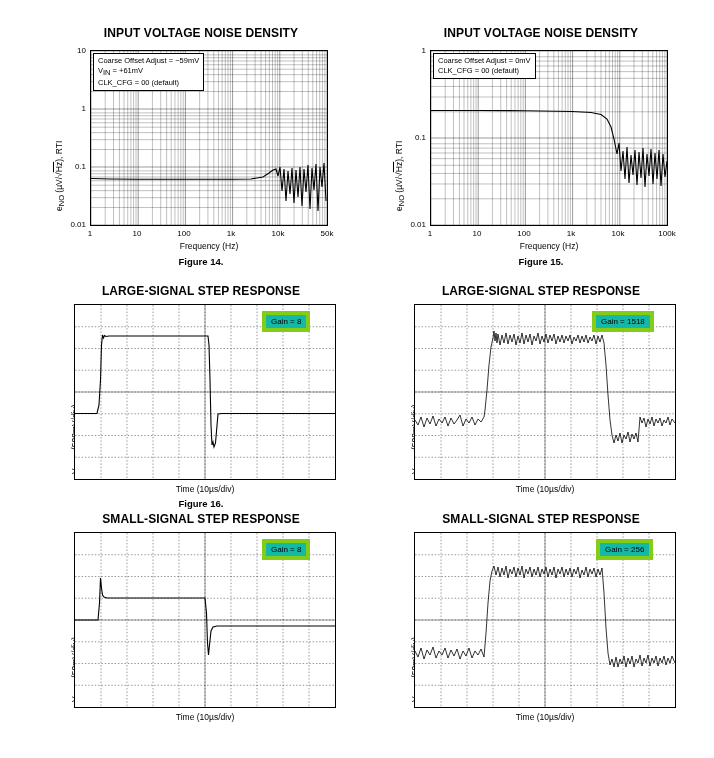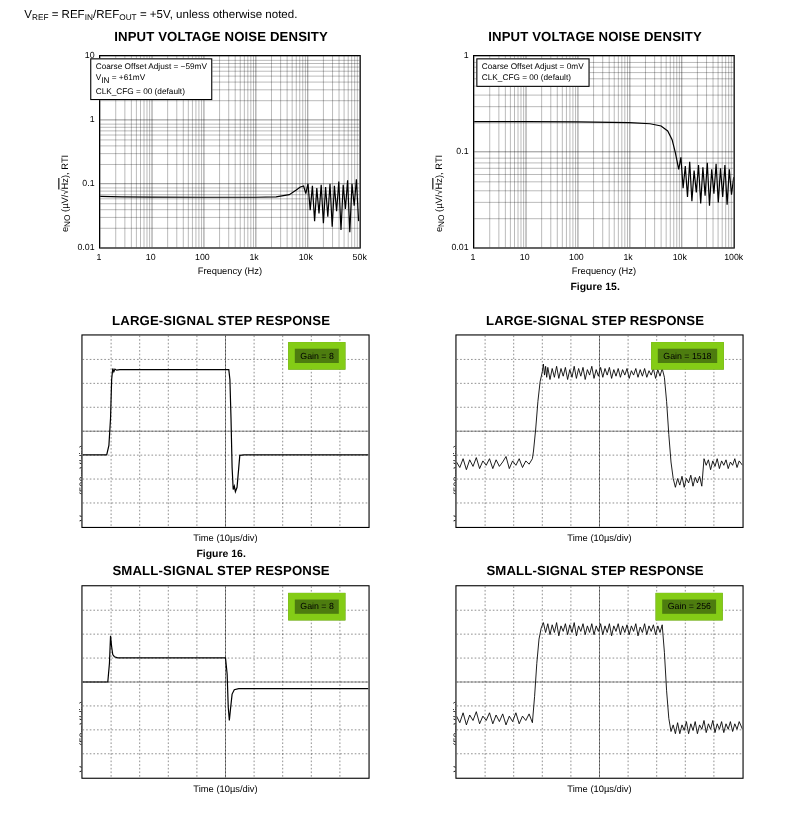--- a/index.html
+++ b/index.html
@@ -39,41 +39,40 @@
   }
   .figcap{
     position:absolute; width:100%; text-align:center;
     font-size:9.5px; font-weight:bold;
   }
   .annbox{
     position:absolute; border:1px solid #000; background:#fff;
     font-size:7.5px; line-height:10px; padding:2px 4px; white-space:nowrap;
   }
   .annplain{
-    position:absolute; border:6px solid #84cc16; background:#4d7c0f;
+    position:absolute; border:4px solid #84cc16; background:#14b8a6;
     font-size:8px; line-height:11px; padding:1px 5px; white-space:nowrap;
   }
   .tick{
     position:absolute; font-size:8px; text-align:center;
   }
   .ytick{
     position:absolute; font-size:8px; text-align:right;
   }
   svg{display:block;}
   .grid line{stroke:#000;stroke-width:.4;}
   .gridmin line{stroke:#000;stroke-width:.25;}
   .gridscope line{stroke:#000;stroke-width:.4;stroke-dasharray:1.5 1.8;}
   .trace{fill:none;stroke:#000;stroke-width:1.1;}
   .tracethin{fill:none;stroke:#000;stroke-width:.8;}
 </style>
 </head>
 <body>
 
 <div class="conditions">
-  <div>V<sub>REF</sub> = REF<sub>IN</sub>/REF<sub>OUT</sub> = +5V, unless otherwise noted.</div>
 </div>
 
 <div class="fig" style="left:46px;top:26px;width:310px;height:240px;">
   <div class="fig-title">INPUT VOLTAGE NOISE DENSITY</div>
 
   <div class="ylab" style="left:8px;top:185px;width:150px;">
     e<sub>NO</sub> (µV/√<span style="text-decoration:overline">Hz</span>), RTI
   </div>
 
   <div class="ytick" style="left:12px;top:20px;width:28px;">10</div>
@@ -175,22 +174,23 @@
   </div>
 
   <div class="tick" style="left:34px;top:203px;width:20px;">1</div>
   <div class="tick" style="left:81px;top:203px;width:20px;">10</div>
   <div class="tick" style="left:128px;top:203px;width:20px;">100</div>
   <div class="tick" style="left:175px;top:203px;width:20px;">1k</div>
   <div class="tick" style="left:222px;top:203px;width:20px;">10k</div>
   <div class="tick" style="left:269px;top:203px;width:24px;">50k</div>
 
   <div class="axis-label" style="left:44px;top:215px;width:238px;">Frequency (Hz)</div>
-
-  <div class="annbox" style="left:36px;top:27px;">
+  <div class="figcap" style="left:0;top:230px;">Figure 14.</div>
+
+  <div class="annbox" style="left:47px;top:27px;">
     <div>Coarse Offset Adjust = −59mV</div>
     <div>V<sub>IN</sub> = +61mV</div>
     <div>CLK_CFG = 00 (default)</div>
   </div>
 </div>
 
 <div class="fig" style="left:386px;top:26px;width:310px;height:240px;">
   <div class="fig-title">INPUT VOLTAGE NOISE DENSITY</div>
 
   <div class="ylab" style="left:8px;top:185px;width:150px;">

